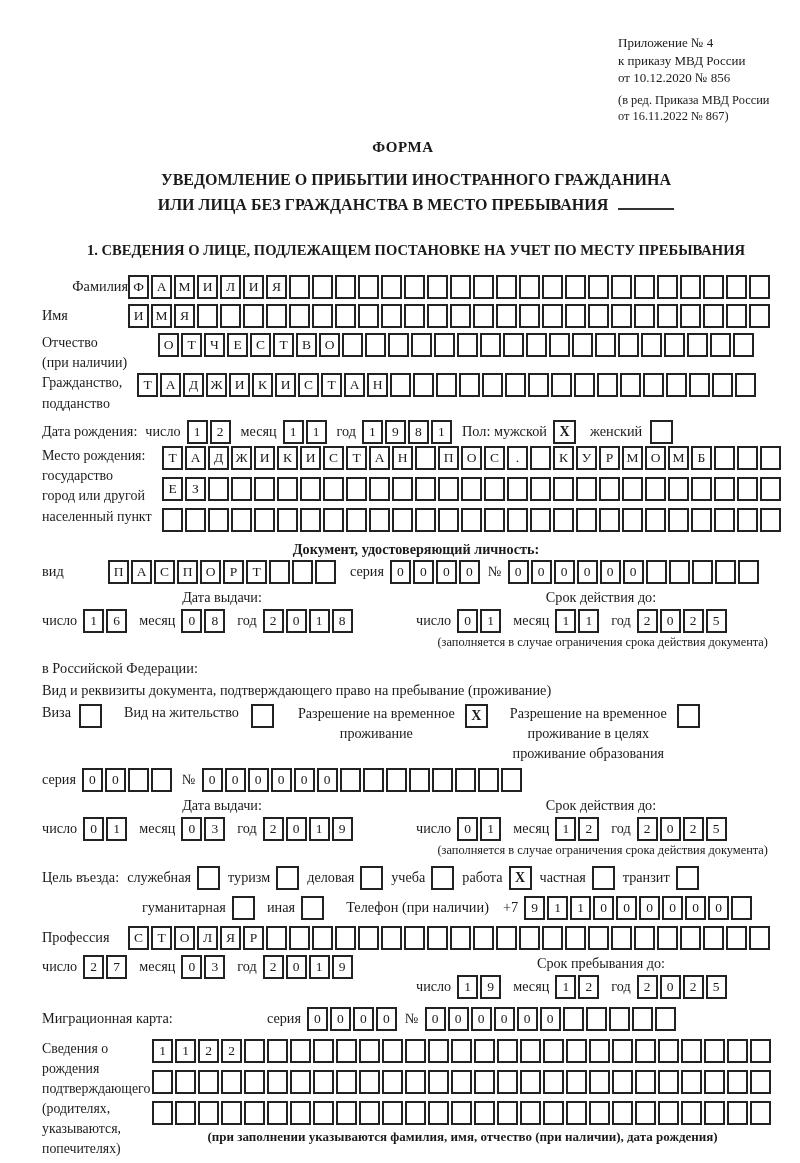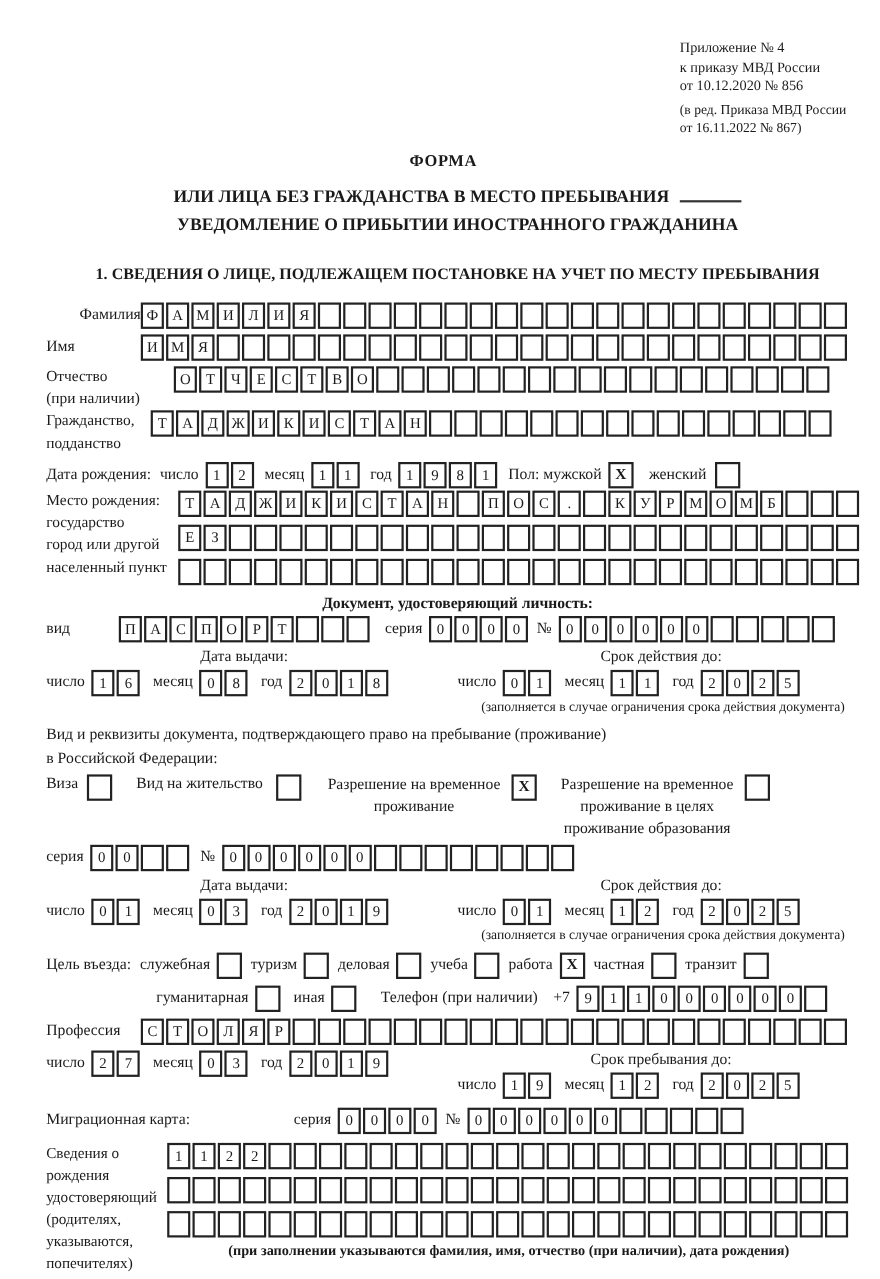--- a/index.html
+++ b/index.html
@@ -62,22 +62,22 @@
     <div>Приложение № 4</div>
     <div>к приказу МВД России</div>
     <div>от 10.12.2020 № 856</div>
     <div class="amend gap">(в ред. Приказа МВД России</div>
     <div class="amend">от 16.11.2022 № 867)</div>
   </div>
 
   <div class="forma">ФОРМА</div>
 
   <div class="title">
+    <div>УВЕДОМЛЕНИЕ О ПРИБЫТИИ ИНОСТРАННОГО ГРАЖДАНИНА</div>
     <div><span>ИЛИ ЛИЦА БЕЗ ГРАЖДАНСТВА В МЕСТО ПРЕБЫВАНИЯ</span><span class="blank"></span></div>
-    <div>УВЕДОМЛЕНИЕ О ПРИБЫТИИ ИНОСТРАННОГО ГРАЖДАНИНА</div>
   </div>
 
   <div class="sec-h">1. СВЕДЕНИЯ О ЛИЦЕ, ПОДЛЕЖАЩЕМ ПОСТАНОВКЕ НА УЧЕТ ПО МЕСТУ ПРЕБЫВАНИЯ</div>
 
   <div class="row mt20">
     <span class="lbl w86">Фамилия</span>
     <div class="cells">
         <div class="cell">Ф</div>
         <div class="cell">А</div>
         <div class="cell">М</div>
@@ -418,22 +418,22 @@
             <div class="cell">0</div>
             <div class="cell">2</div>
             <div class="cell">5</div>
           </div>
       </div>
     </div>
   </div>
   <div class="note">(заполняется в случае ограничения срока действия документа)</div>
 
   <div class="intro">
+    <div>в Российской Федерации:</div>
     <div>Вид и реквизиты документа, подтверждающего право на пребывание (проживание)</div>
-    <div>в Российской Федерации:</div>
   </div>
 
   <div class="permits">
     <div class="pitem">
       <span>Виза</span>
       <div class="chk ml8"></div>
     </div>
     <div class="pitem ml22">
       <span>Вид на жительство</span>
       <div class="chk ml12"></div>
@@ -671,21 +671,21 @@
         <div class="cell"></div>
         <div class="cell"></div>
         <div class="cell"></div>
       </div>
   </div>
 
   <div class="row top mt8">
     <div class="lblcol w110" style="font-size:13.8px;">
       <div>Сведения о</div>
       <div>рождения</div>
-      <div>удостоверяющий</div>
+      <div>подтверждающего</div>
       <div>(родителях,</div>
       <div>указываются,</div>
       <div>попечителях)</div>
     </div>
     <div>
       <div class="cells" style="margin-bottom:7px;">
           <div class="cell">1</div>
           <div class="cell">1</div>
           <div class="cell">2</div>
           <div class="cell">2</div>

